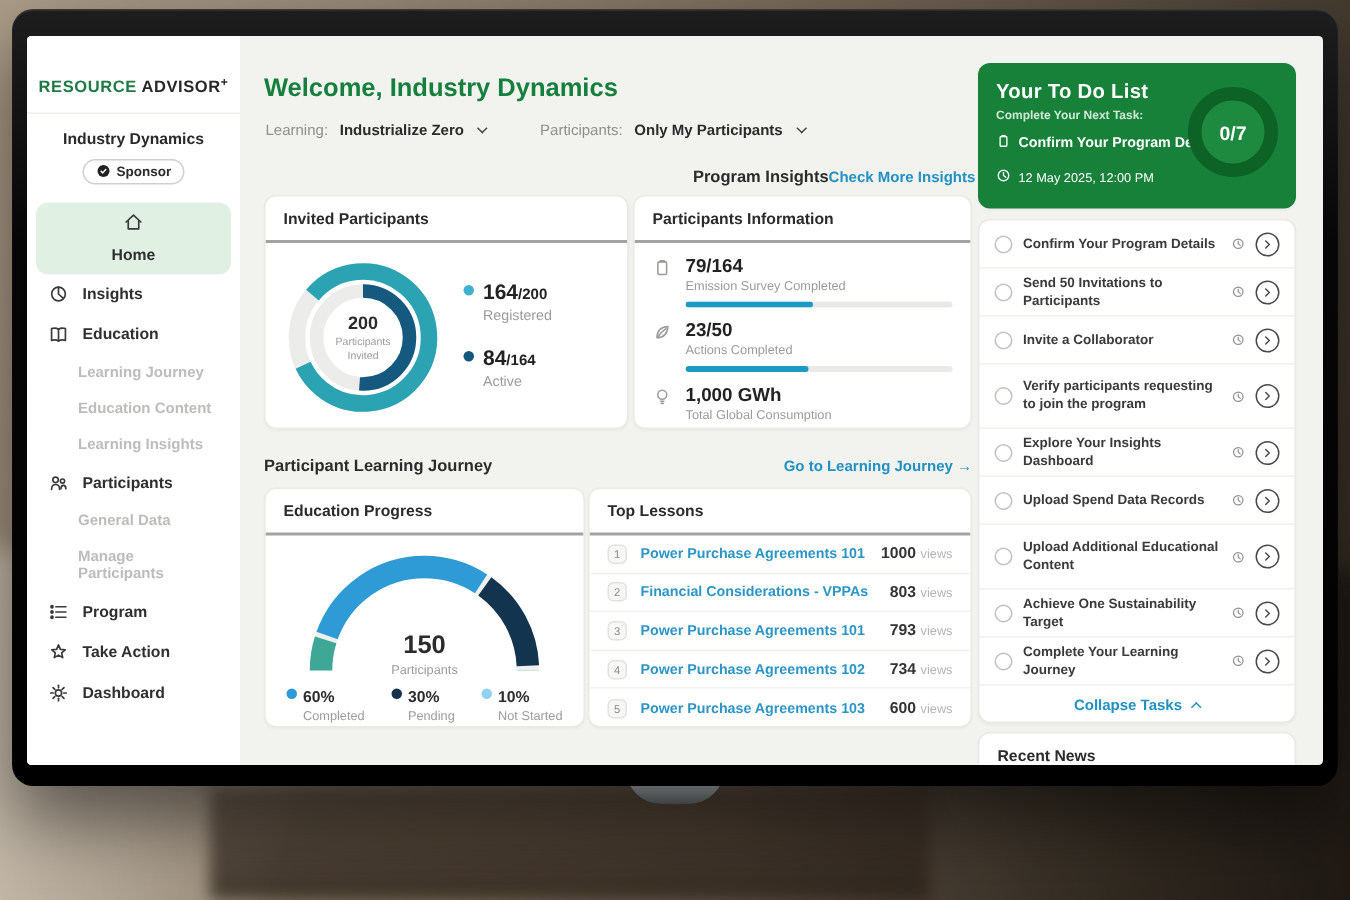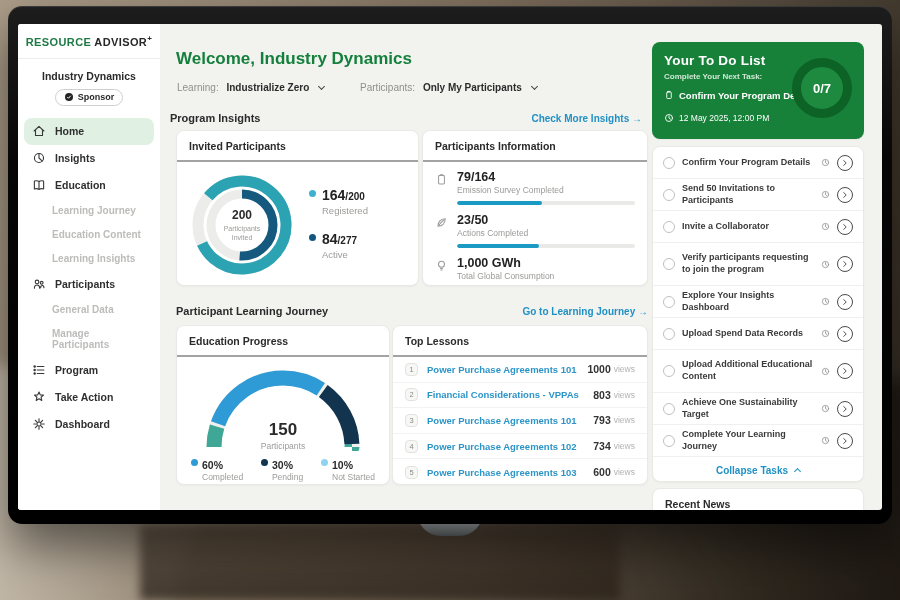--- a/index.html
+++ b/index.html
@@ -19,48 +19,48 @@
     border-radius:0 0 34px 34px;
     background:linear-gradient(180deg,#e9ebeb 0%,#c3c8ca 35%,#8d9395 70%,#5f6466 100%); }
 
   .monitor { position:absolute; left:8px; top:6px; width:884px; height:518px; z-index:2;
     background:linear-gradient(180deg,#1d1d1d,#060606 30%,#000 100%);
     border-radius:14px; box-shadow:0 24px 48px rgba(0,0,0,.5), inset 0 1px 1px rgba(255,255,255,.14); }
   .screen { position:absolute; left:10px; top:18px; width:864px; height:486px;
     background:#f2f2ef; border-radius:3px; overflow:hidden; }
 
   
-  .sidebar { position:absolute; left:0; top:0; width:142px; height:100%; background:#fff; padding-top:8px; }
+  .sidebar { position:absolute; left:0; top:0; width:142px; height:100%; background:#fff; padding-top:24px; }
   .logo { text-align:center; font-size:11px; font-weight:bold; letter-spacing:.4px;
     padding:2px 0 10px; border-bottom:1px solid #ededeb; white-space:nowrap; }
   .logo .g { color:#1e7a45; } .logo .d { color:#272727; }
   .logo sup { font-size:8px; color:#272727; }
   .org { text-align:center; font-size:10.5px; font-weight:bold; color:#2a2a2a; margin-top:11px; }
   .sponsor { margin:7px auto 0; width:68px; border:1px solid #cfcfcd; border-radius:11px;
     display:flex; align-items:center; justify-content:center; gap:4px; padding:2.5px 0;
     font-size:9px; font-weight:bold; color:#2a2a2a; background:#fff; }
   .nav { margin-top:12px; }
   .nav-item { display:flex; align-items:center; gap:9px; padding:6.5px 14px;
     font-size:10.5px; font-weight:bold; color:#2f2f2f; cursor:default; }
-  .nav-item.active { background:#e0f1e4; border-radius:8px; margin:0 6px 0 6px; padding:6.5px 8px; }
+  .nav-item.active { background:#e0f1e4; border-radius:8px; margin:0 6px 0 6px; padding:6.5px 8px;flex-direction:column; }
   .nav-sub { padding:6.5px 14px 6.5px 34px; font-size:10px; color:#bcbcba; font-weight:bold; }
   .nav-icon { width:14px; height:14px; flex-shrink:0; display:inline-flex; }
   .nav-icon svg { width:14px; height:14px; stroke:#3a3a3a; fill:none; stroke-width:1.6; stroke-linecap:round; stroke-linejoin:round; }
 
   
   .h1 { position:absolute; left:158px; top:25px; font-size:17px; font-weight:bold; color:#15803d; }
   .filters { position:absolute; left:159px; top:58px; display:flex; gap:36px; align-items:center; font-size:10px; }
   .filter-label { color:#8f8f8d; }
   .filter-value { font-weight:bold; color:#2b2b2b; margin-left:5px; }
   .chev { display:inline-block; width:5px; height:5px; border-right:1.6px solid #444; border-bottom:1.6px solid #444;
     transform:rotate(45deg); margin-left:7px; margin-bottom:2px; }
   .section-head { position:absolute; display:flex; justify-content:space-between; align-items:center; }
   .section-title { font-size:11px; font-weight:bold; color:#2b2b2b; }
   .link { font-size:10px; font-weight:bold; color:#2191c4; cursor:pointer; white-space:nowrap; }
-  #ph-head { left:152px; top:88px; width:472px; }
+  #ph-head { left:173px; top:88px; width:472px;justify-content:flex-end; }
   #plj-head { left:158px; top:281px; width:472px; }
 
   .card { position:absolute; background:#fff; border-radius:8px; border:1px solid #e9e9e6;
     box-shadow:0 1px 2px rgba(0,0,0,.04); overflow:hidden; }
   .card-title { font-size:10.5px; font-weight:bold; color:#2b2b2b; padding:9px 12px 8px; border-bottom:2px solid #a3a3a3; }
 
   
   #card-invited { left:158px; top:106px; width:243px; height:156px; }
   .invited-body { display:flex; align-items:center; padding:6px 8px 0 6px; }
   .donut-wrap { position:relative; width:118px; height:114px; flex-shrink:0; }
@@ -298,21 +298,21 @@
             <div class="ip-entry">
               <span class="dot" style="background-color: rgb(63, 176, 208);"></span>
               <span>
                 <span class="legend-num">164</span><span class="legend-total">/200</span>
                 <div class="legend-sub">Registered</div>
               </span>
             </div>
             <div class="ip-entry">
               <span class="dot" style="background-color: rgb(20, 87, 126);"></span>
               <span>
-                <span class="legend-num">84</span><span class="legend-total">/277</span>
+                <span class="legend-num">84</span><span class="legend-total">/164</span>
                 <div class="legend-sub">Active</div>
               </span>
             </div>
           </div>
         </div>
       </div>
 
       <div class="card" id="card-info">
         <div class="card-title">Participants Information</div>
         <div class="stat-row">

